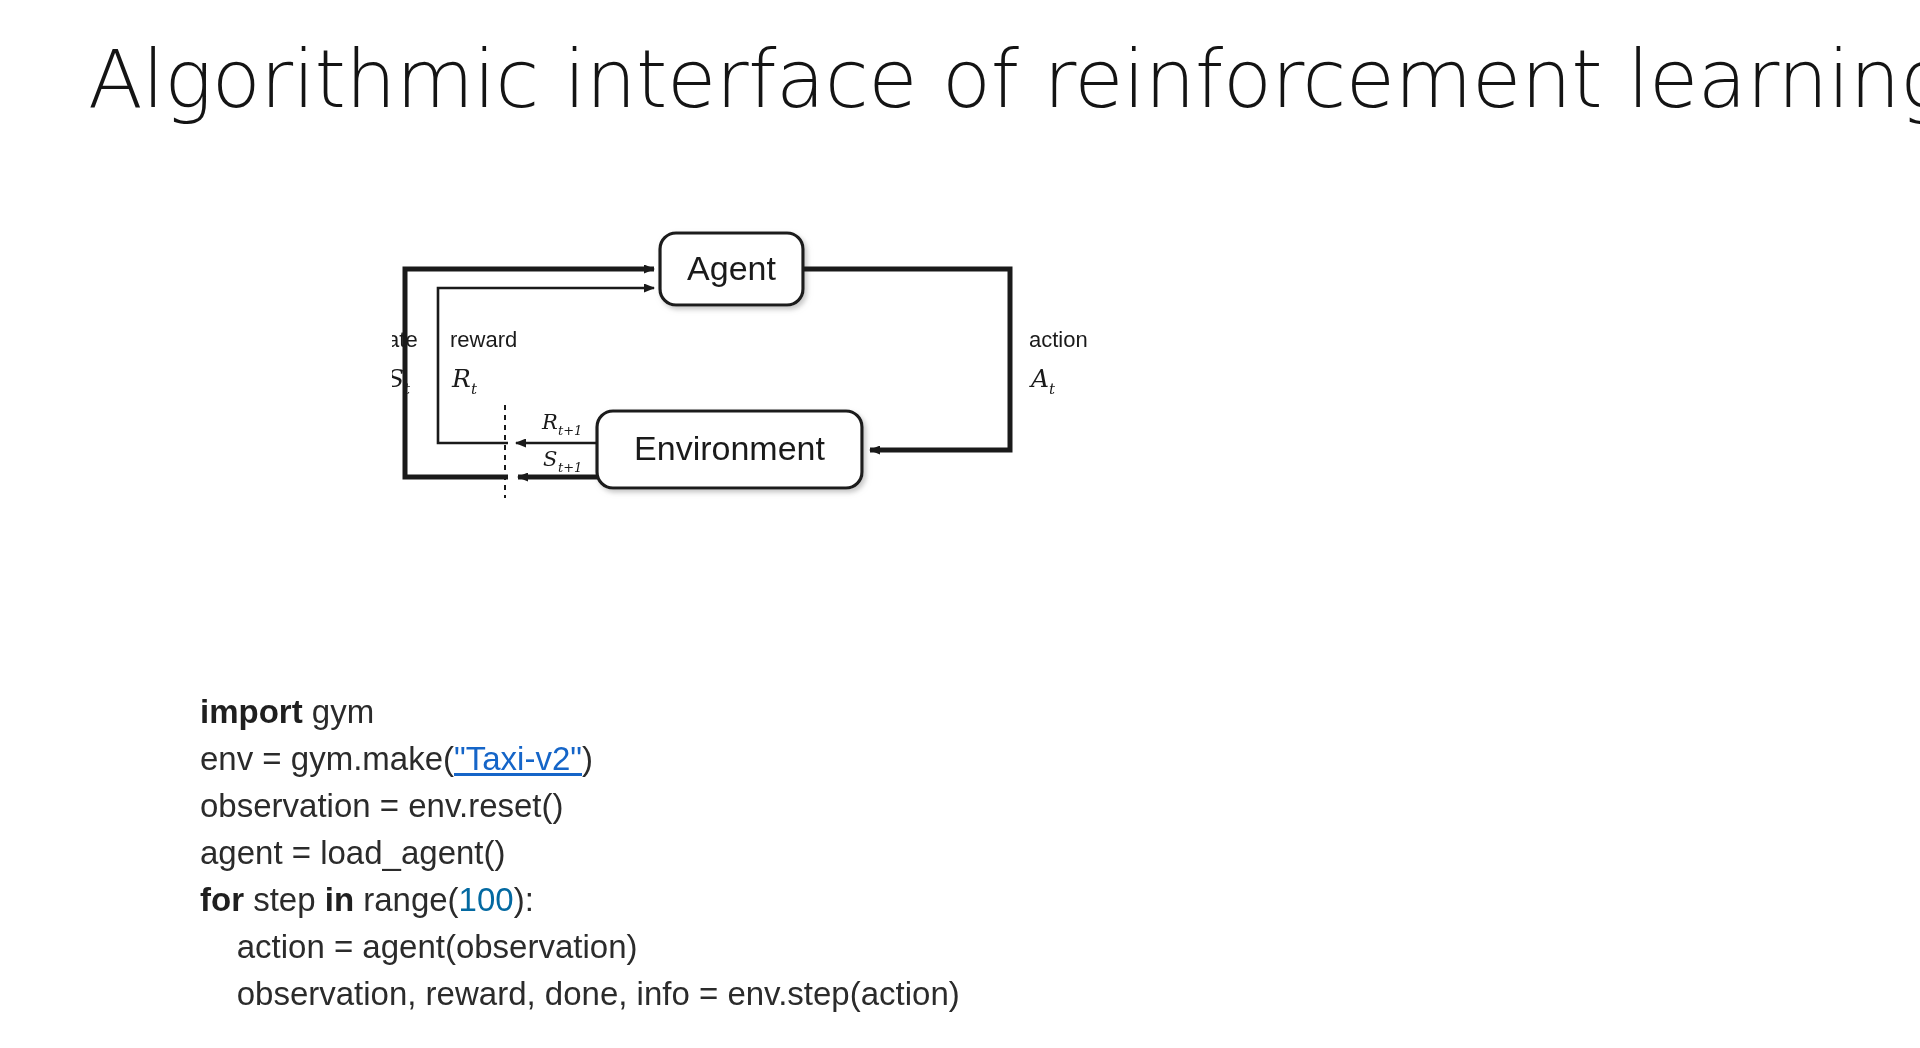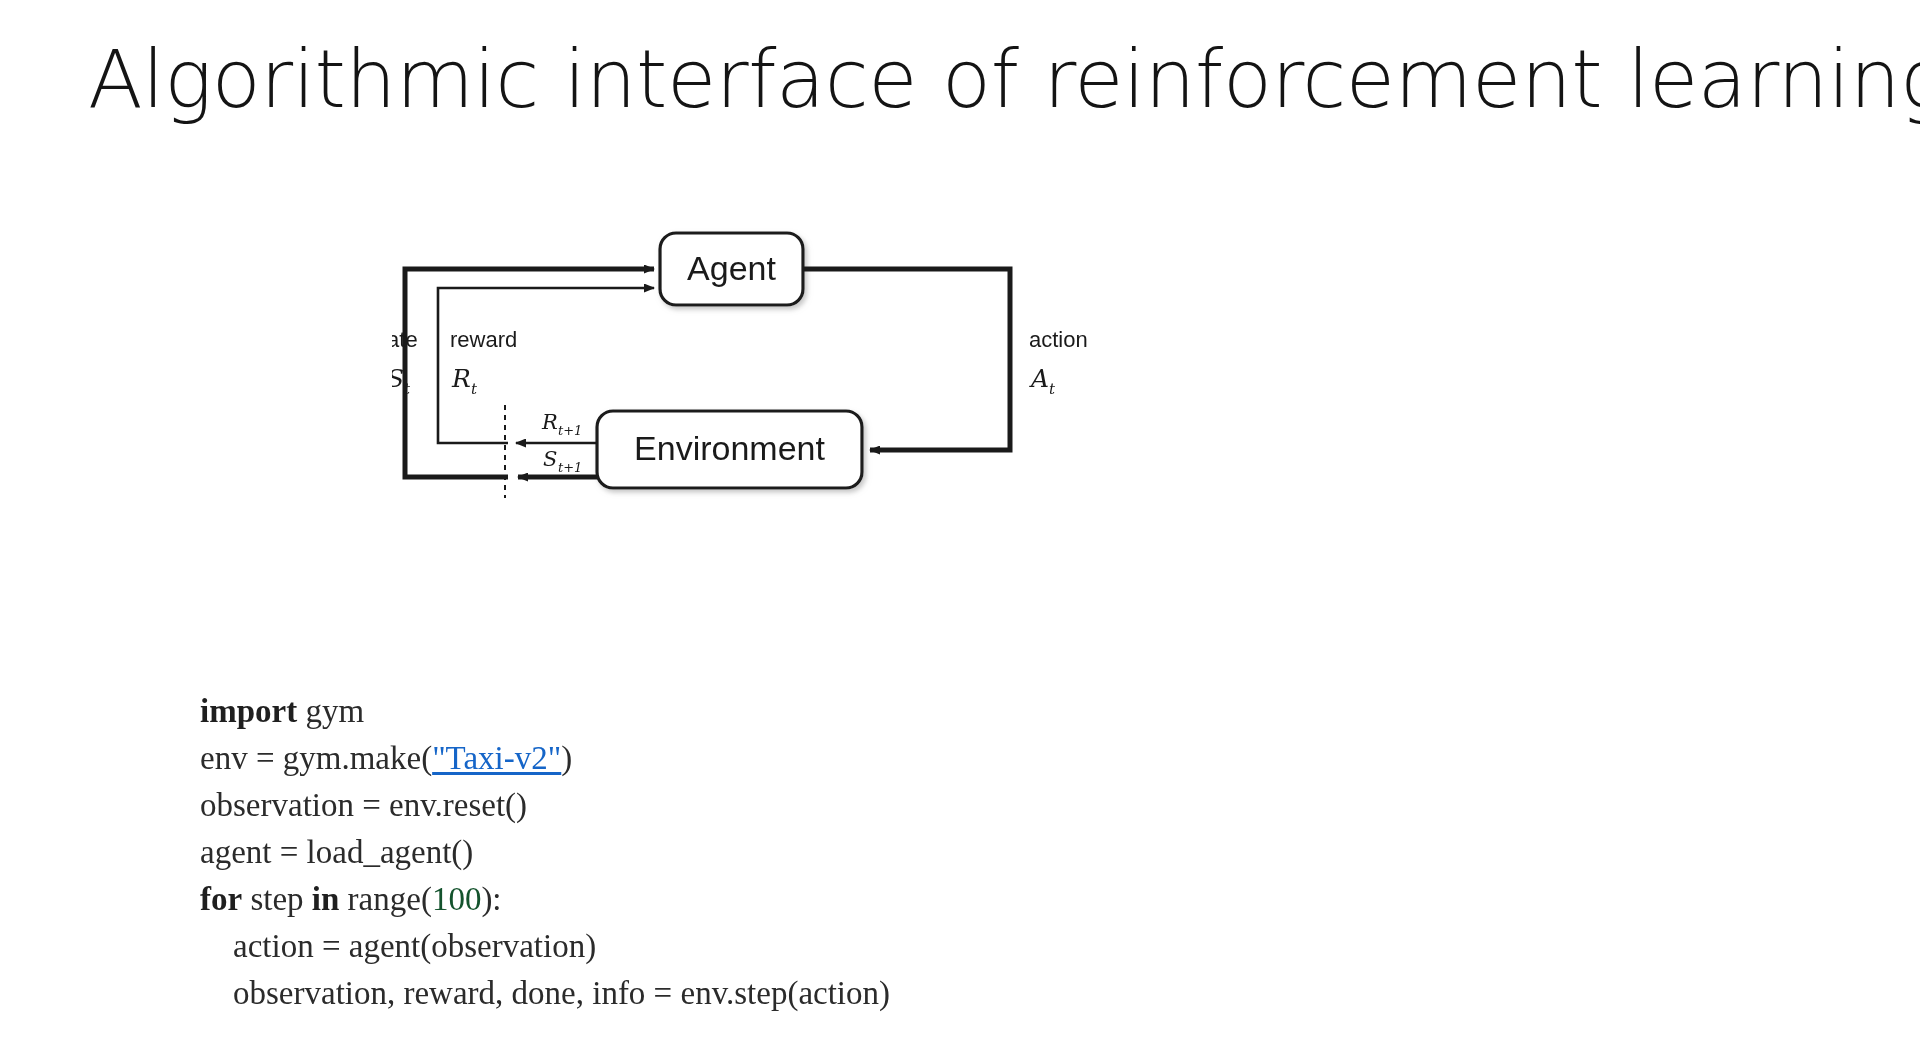--- a/index.html
+++ b/index.html
@@ -81,29 +81,29 @@
     font-style: italic;
     font-size: 13px;
     fill: #1a1a1a;
   }
 
   
   .code-block {
     position: absolute;
     left: 200px;
     top: 688px;
-    font-family: Liberation Serif, serif;
+    font-family: Liberation Sans, sans-serif;
     font-size: 33px;
     line-height: 47px;
     color: #2b2b2b;
     white-space: pre;
   }
   .code-line { white-space: pre; }
   .tok-kw { font-weight: bold; color: #1f1f1f; }
-  .tok-num { color: #14532d; }
+  .tok-num { color: #0369a1; }
   .tok-link {
     color: #1565c8;
     text-decoration: underline;
     text-underline-offset: 3px;
   }
 </style>
 </head>
 <body>
 
 <div class="slide">

